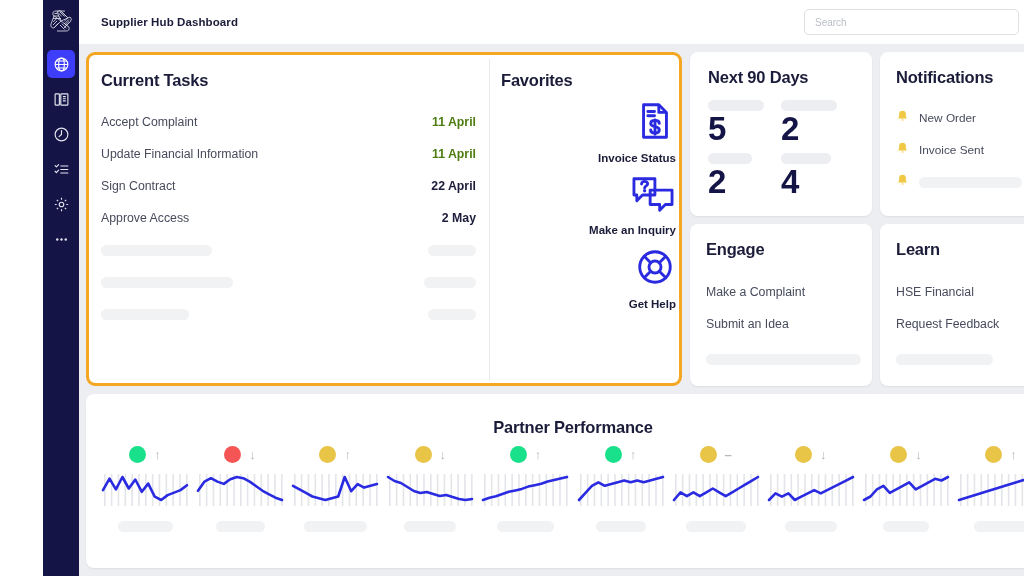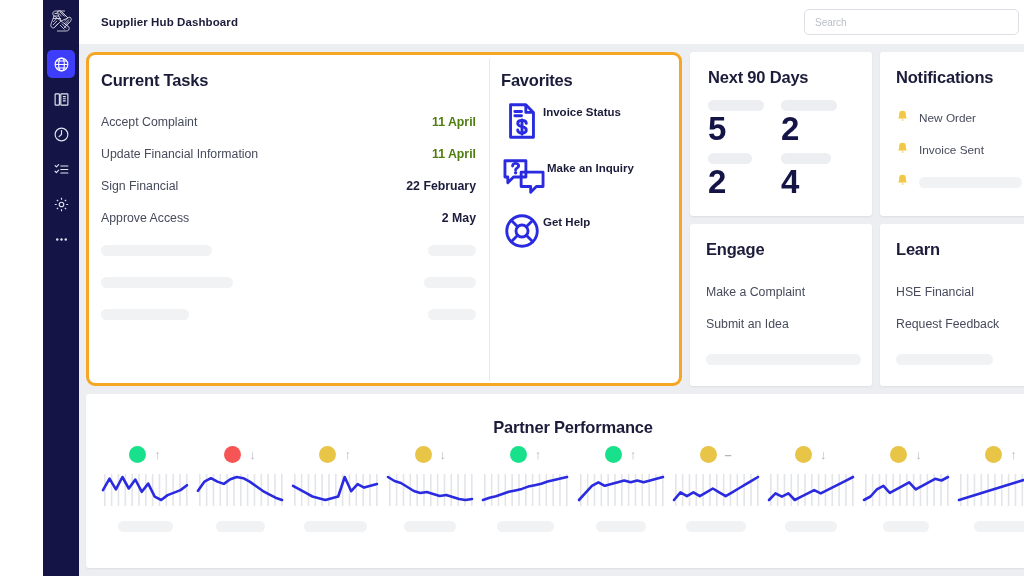--- a/index.html
+++ b/index.html
@@ -67,21 +67,21 @@
     background: #e2e4e8;
     display: flex; align-items: center; justify-content: center;
   }
 
   
   .content { position: absolute; left: 36px; top: 44px; width: 988px; height: 532px; }
 
   .card {
     position: absolute;
     background: #ffffff;
-    border-radius: 3px;
+    border-radius: 8px;
     box-shadow: 0 1px 2px rgba(30,35,60,.07);
   }
   .card-title {
     font-size: 16.5px; font-weight: bold; color: #1b1b3a;
     letter-spacing: -.2px;
   }
 
   
   .highlight-box {
     position: absolute;
@@ -108,21 +108,21 @@
   .due-amber { color: #f0c040; }
   .due-dark { color: #1b1b3a; }
 
   .sk { background: #f1f2f4; border-radius: 7px; height: 11px; display: block; }
   .task-sk-row { display: flex; justify-content: space-between; align-items: center; height: 32px; }
 
   
   .favorites { position: absolute; left: 412px; top: 16px; width: 175px; }
   .favorites .card-title { margin-bottom: 10px; }
   .fav-item {
-    display: flex; flex-direction: row; align-items: flex-start;
+    display: flex; flex-direction: column; align-items: flex-end;
     margin-top: 10px;
   }
   .fav-label {
     font-size: 11.5px; font-weight: bold; color: #1b1b3a;
     margin-top: 6px;
   }
 
   
   .next90 { left: 611px; top: 8px; width: 182px; height: 164px; }
   .next90 .card-title { position: absolute; left: 18px; top: 16px; }
@@ -277,22 +277,22 @@
         <div>
           <div class="task-row">
             <span>Accept Complaint</span>
             <span class="task-due due-red">11 April</span>
           </div>
           <div class="task-row">
             <span>Update Financial Information</span>
             <span class="task-due due-red">11 April</span>
           </div>
           <div class="task-row">
-            <span>Sign Financial</span>
-            <span class="task-due due-dark">22 February</span>
+            <span>Sign Contract</span>
+            <span class="task-due due-dark">22 April</span>
           </div>
           <div class="task-row">
             <span>Approve Access</span>
             <span class="task-due due-dark">2 May</span>
           </div>
 
           <div class="task-sk-row">
             <span class="sk" style="width:111px"></span>
             <span class="sk" style="width:48px"></span>
           </div>

